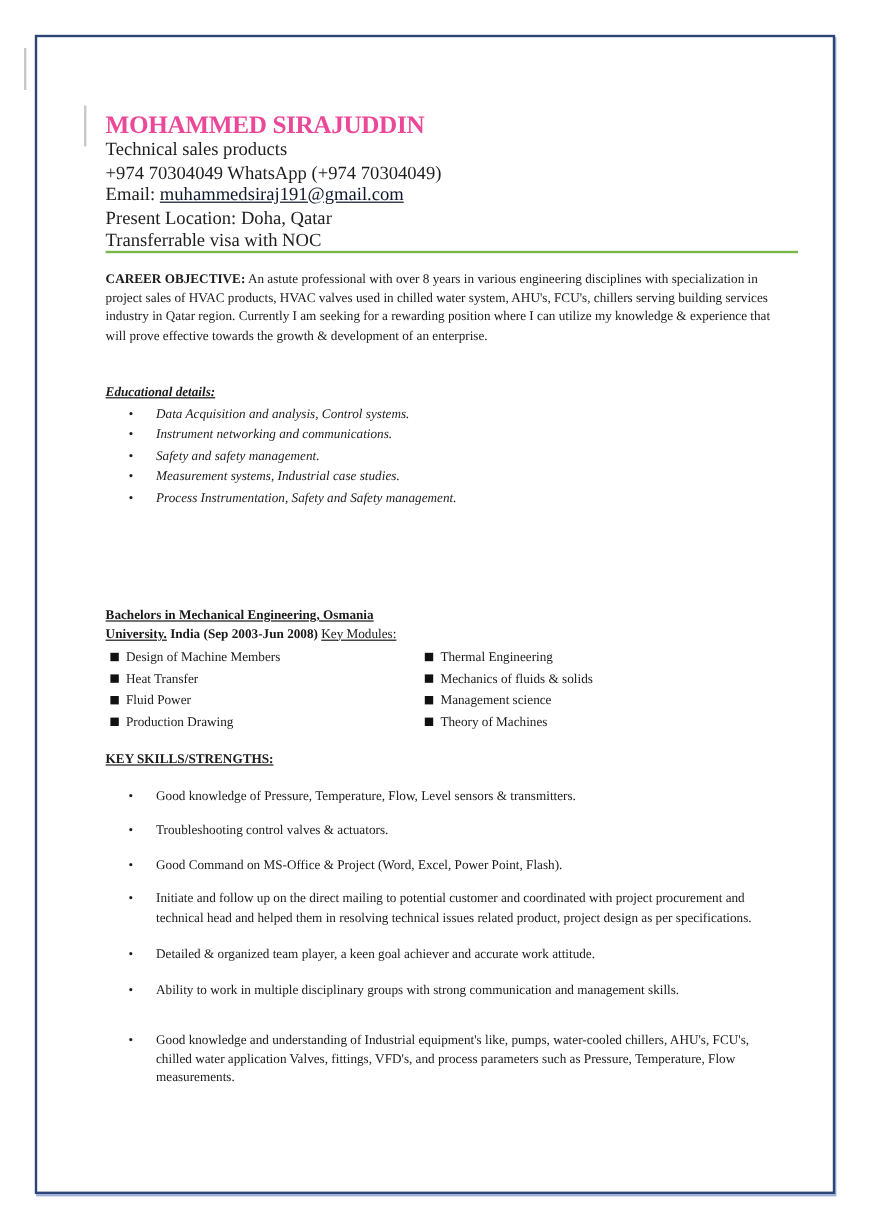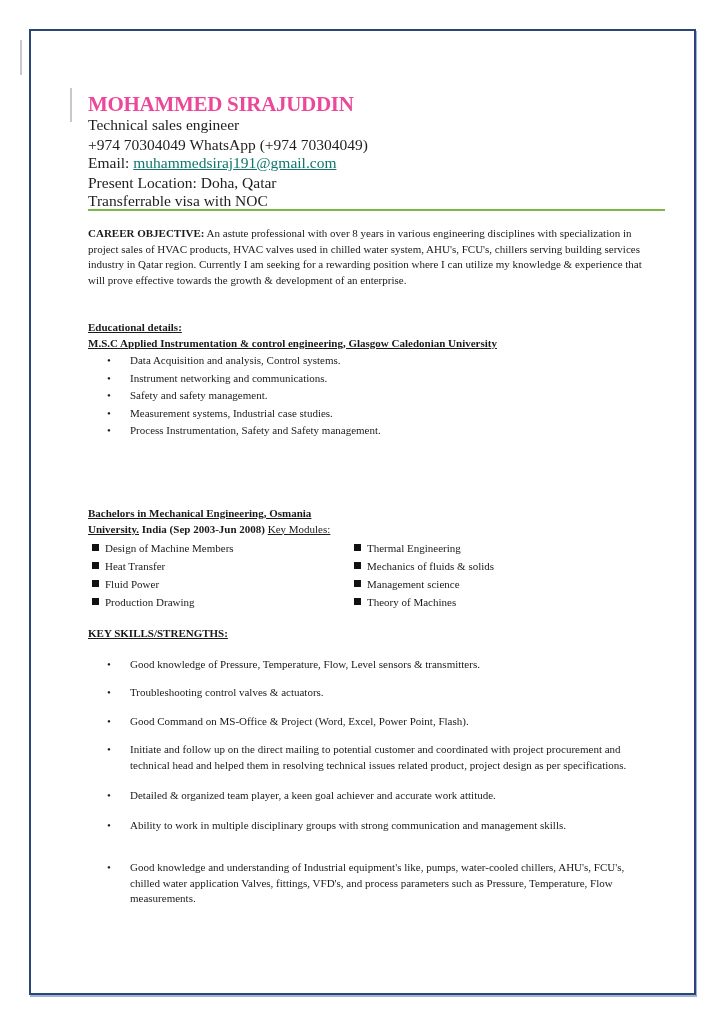--- a/index.html
+++ b/index.html
@@ -5,21 +5,21 @@
   html, body { margin: 0; padding: 0; background: #ffffff; }
   body { width: 724px; height: 1024px; position: relative; overflow: hidden;
          font-family: "Liberation Serif", "DejaVu Serif", serif; color: #1a1a1a; }
   .margin-marker { position: absolute; width: 2px; background: #c8c8c8; }
   .page-border { position: absolute; left: 29px; top: 29px; width: 663px; height: 962px;
                  border: 2px solid #2d4576; box-shadow: 1px 2px 0 #9fb3d8; }
   .content { position: absolute; left: 88px; top: 0; width: 560px; }
   .name { position: absolute; top: 92px; left: 0; font-size: 21px; font-weight: bold;
           color: #ec4899; letter-spacing: -0.3px; white-space: nowrap; }
   .contact { position: absolute; left: 0; font-size: 15.5px; line-height: 19.5px; white-space: nowrap; color: #1e1e1e; }
-  .contact a { color: #0f766e; text-decoration: underline; }
+  .contact a { color: #0f172a; text-decoration: underline; }
   .green-rule { position: absolute; top: 209px; left: 0; width: 577px; height: 2px;
                 background: #7ab648; }
   .sec { position: absolute; left: 0; width: 560px; font-size: 11px; line-height: 15.5px; }
   .objective { top: 226px; }
   .objective b { font-weight: bold; }
   .edu-head { font-weight: bold; text-decoration: underline; }
   ul.dots { list-style: none; margin: 0; padding: 0; }
   ul.dots li { position: relative; padding-left: 42px; }
   ul.dots li::before { content: "•"; position: absolute; left: 19px; }
   .sq-cols { display: flex; }
@@ -34,36 +34,35 @@
 </head>
 <body>
 
 <div class="margin-marker" style="left:20px; top:40px; height:35px;"></div>
 <div class="margin-marker" style="left:70px; top:88px; height:34px;"></div>
 
 <div class="page-border"></div>
 
 <div class="content">
   <div class="name">MOHAMMED SIRAJUDDIN</div>
-  <div class="contact" style="top:115px;">Technical sales engineer</div>
+  <div class="contact" style="top:115px;">Technical sales products</div>
   <div class="contact" style="top:135px;">+974 70304049 WhatsApp (+974 70304049)</div>
   <div class="contact" style="top:153px;">
     <span>Email: </span><a title="muhammedsiraj191@gmail.com">muhammedsiraj191@gmail.com</a>
   </div>
   <div class="contact" style="top:173px;">Present Location: Doha, Qatar</div>
   <div class="contact" style="top:191px;">Transferrable visa with NOC</div>
   <div class="green-rule"></div>
 
   <div class="sec objective">
     <b>CAREER OBJECTIVE:</b><span> An astute professional with over 8 years in various engineering disciplines with specialization in project sales of HVAC products, HVAC valves used in chilled water system, AHU's, FCU's, chillers serving building services industry in Qatar region. Currently I am seeking for a rewarding position where I can utilize my knowledge &amp; experience that will prove effective towards the growth &amp; development of an enterprise.</span>
   </div>
 
-  <div class="sec" style="top:320px;">
+  <div class="sec" style="top:320px;font-style:italic;">
     <div class="edu-head">Educational details:</div>
-    <div class="edu-head">M.S.C Applied Instrumentation &amp; control engineering, Glasgow Caledonian University</div>
     <ul class="dots" style="margin-top:1px; line-height:17.5px;">
       <li>Data Acquisition and analysis, Control systems.</li>
       <li>Instrument networking and communications.</li>
       <li>Safety and safety management.</li>
       <li>Measurement systems, Industrial case studies.</li>
       <li>Process Instrumentation, Safety and Safety management.</li>
     </ul>
   </div>
 
   <div class="sec" style="top:486px;margin-top:20px;">

